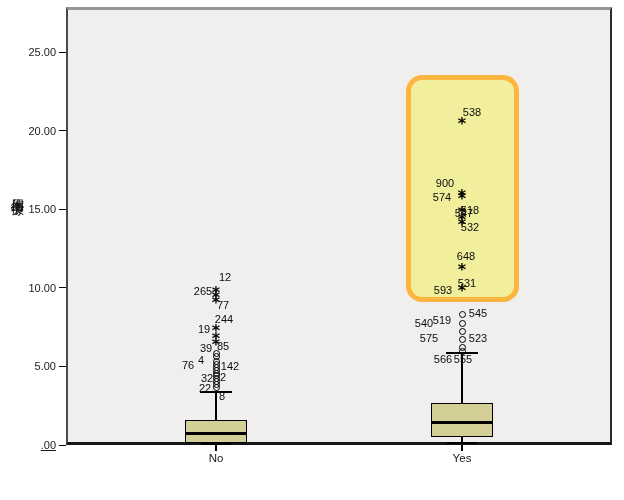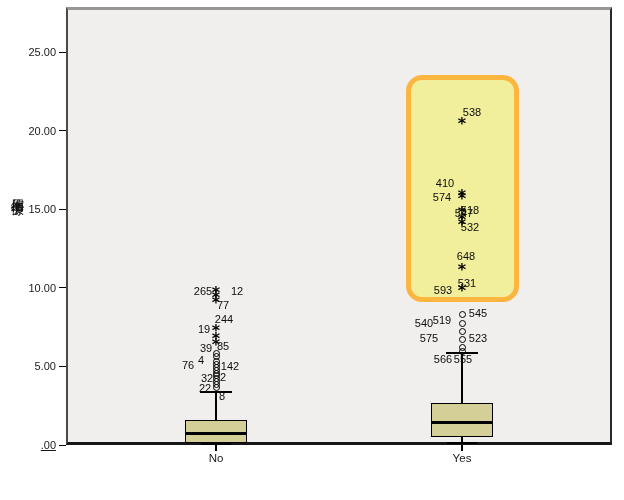--- a/index.html
+++ b/index.html
@@ -96,21 +96,21 @@
       <div class="abs circ" style="left: 212.5px; top: 357.555px;"></div>
       <div class="abs circ" style="left: 212.5px; top: 360.542px;"></div>
       <div class="abs circ" style="left: 212.5px; top: 363.529px;"></div>
       <div class="abs circ" style="left: 212.5px; top: 366.516px;"></div>
       <div class="abs circ" style="left: 212.5px; top: 369.502px;"></div>
       <div class="abs circ" style="left: 212.5px; top: 372.489px;"></div>
       <div class="abs circ" style="left: 212.5px; top: 375.476px;"></div>
       <div class="abs circ" style="left: 212.5px; top: 378.463px;"></div>
       <div class="abs circ" style="left: 212.5px; top: 381.45px;"></div>
       <div class="abs circ" style="left: 212.5px; top: 384.436px;"></div>
-      <div class="abs pt-label" style="left: 225px; top: 291px; transform: translate(-50%, -50%); margin-left: 12px;">12</div>
+      <div class="abs pt-label" style="left: 225px; top: 277px; transform: translate(-50%, -50%);">12</div>
       <div class="abs pt-label" style="left: 203px; top: 290.944px; transform: translate(-50%, -50%);">265</div>
       <div class="abs pt-label" style="left: 223px; top: 304.935px; transform: translate(-50%, -50%);">77</div>
       <div class="abs pt-label" style="left: 224px; top: 318.926px; transform: translate(-50%, -50%);">244</div>
       <div class="abs pt-label" style="left: 204px; top: 328.986px; transform: translate(-50%, -50%);">19</div>
       <div class="abs pt-label" style="left: 223px; top: 345.964px; transform: translate(-50%, -50%);">85</div>
       <div class="abs pt-label" style="left: 206px; top: 348.008px; transform: translate(-50%, -50%);">39</div>
       <div class="abs pt-label" style="left: 201px; top: 359.955px; transform: translate(-50%, -50%);">4</div>
       <div class="abs pt-label" style="left: 188px; top: 364.985px; transform: translate(-50%, -50%);">76</div>
       <div class="abs pt-label" style="left: 230px; top: 365.928px; transform: translate(-50%, -50%);">142</div>
       <div class="abs pt-label" style="left: 223px; top: 376.932px; transform: translate(-50%, -50%);">2</div>
@@ -131,21 +131,21 @@
       <div class="abs star" style="left: 462px; top: 218.977px; transform: translateX(-50%);">*</div>
       <div class="abs star" style="left: 462px; top: 263.936px; transform: translateX(-50%);">*</div>
       <div class="abs star" style="left: 462px; top: 285.001px; transform: translateX(-50%);">*</div>
       <div class="abs circ" style="left: 458.5px; top: 311.496px;"></div>
       <div class="abs circ" style="left: 458.5px; top: 320.456px;"></div>
       <div class="abs circ" style="left: 458.5px; top: 328.473px;"></div>
       <div class="abs circ" style="left: 458.5px; top: 336.49px;"></div>
       <div class="abs circ" style="left: 458.5px; top: 343.564px;"></div>
       <div class="abs circ" style="left: 458.5px; top: 348.438px;"></div>
       <div class="abs pt-label" style="left: 472px; top: 112.05px; transform: translate(-50%, -50%);">538</div>
-      <div class="abs pt-label" style="left: 445px; top: 182.948px; transform: translate(-50%, -50%);">410</div>
+      <div class="abs pt-label" style="left: 445px; top: 182.948px; transform: translate(-50%, -50%);">900</div>
       <div class="abs pt-label" style="left: 442px; top: 196.938px; transform: translate(-50%, -50%);">574</div>
       <div class="abs pt-label" style="left: 470px; top: 209.986px; transform: translate(-50%, -50%);">518</div>
       <div class="abs pt-label" style="left: 464px; top: 212.973px; transform: translate(-50%, -50%);">547</div>
       <div class="abs pt-label" style="left: 470px; top: 226.964px; transform: translate(-50%, -50%);">532</div>
       <div class="abs pt-label" style="left: 466px; top: 256.046px; transform: translate(-50%, -50%);">648</div>
       <div class="abs pt-label" style="left: 467px; top: 282.927px; transform: translate(-50%, -50%);">531</div>
       <div class="abs pt-label" style="left: 443px; top: 290.001px; transform: translate(-50%, -50%);">593</div>
       <div class="abs pt-label" style="left: 478px; top: 312.952px; transform: translate(-50%, -50%);">545</div>
       <div class="abs pt-label" style="left: 442px; top: 320.026px; transform: translate(-50%, -50%);">519</div>
       <div class="abs pt-label" style="left: 424px; top: 323.013px; transform: translate(-50%, -50%);">540</div>

